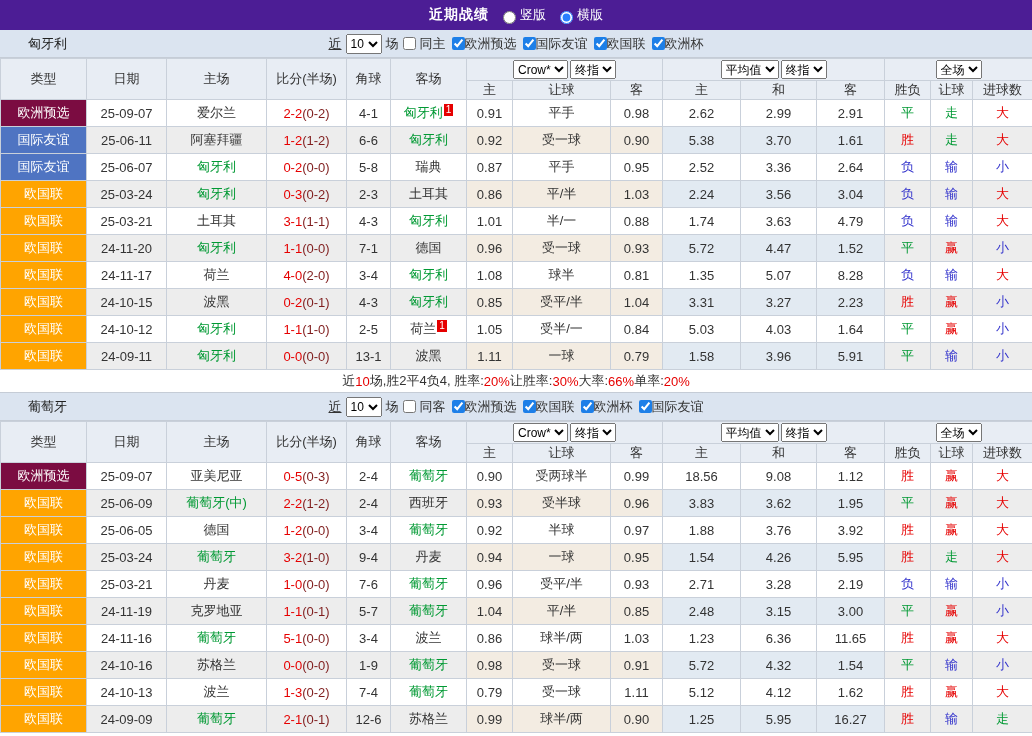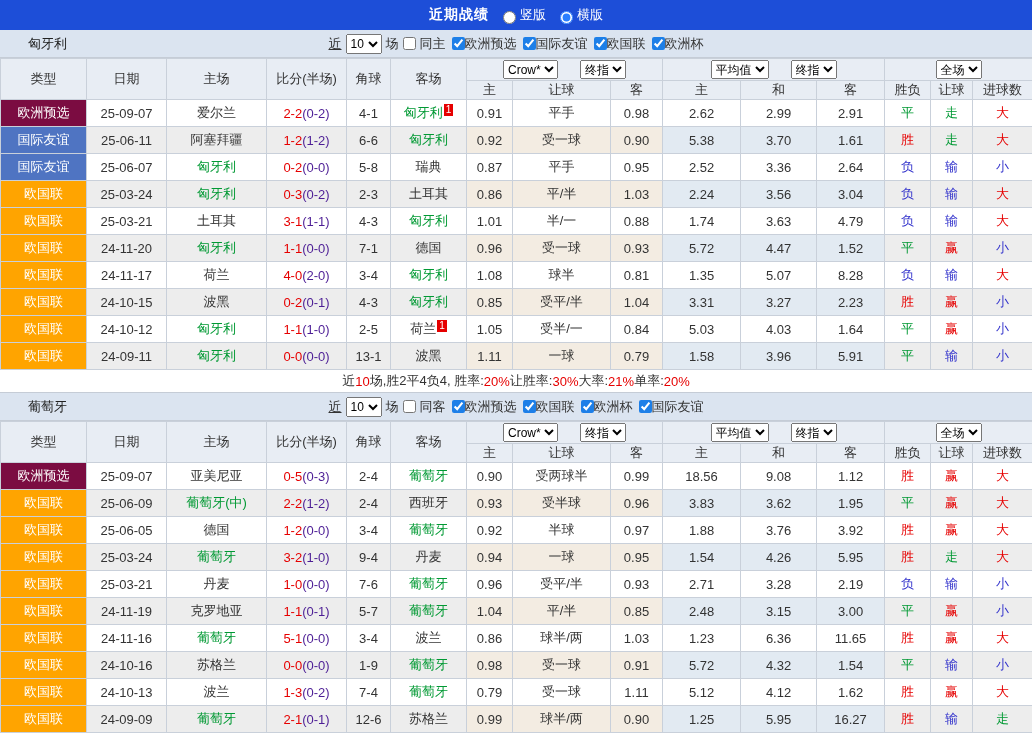--- a/index.html
+++ b/index.html
@@ -6,21 +6,21 @@
   body {
     width: 1032px;
     font-family: "Liberation Sans", "DejaVu Sans", sans-serif;
     background: #fff;
     color: #333;
   }
   .page { width: 1032px; border-bottom: 1px solid #8a8a8a; }
 
   
   .title-bar {
-    height: 30px; background: #1d4ed8; color: #fff;
+    height: 30px; background: #4c1d95; color: #fff;
     display: flex; align-items: center; justify-content: center;
     font-size: 14px; gap: 6px;
   }
   .title-bar .t { font-weight: bold; letter-spacing: 1px; }
   .title-bar label { font-size: 13px; display: inline-flex; align-items: flex-end; gap: 4px; margin-left: 8px; cursor: pointer; }
   .title-bar input[type=radio] { accent-color: #2a7fff; width: 13px; height: 13px; }
 
   
   .filter-row {
     height: 28px; background: #dbe4f0; position: relative;
@@ -35,31 +35,31 @@
   .filter-row select { font-size: 12px; height: 20px; }
   .filter-row input[type=checkbox] { width: 13px; height: 13px; accent-color: #1d7fe8; }
   .filter-row .lgbox { display: inline-flex; align-items: center; margin-left: 2px; }
 
   
   table { border-collapse: collapse; width: 1032px; table-layout: fixed; font-size: 13px; padding-left: 30px; }
   th, td { border: 1px solid #c9d0da; text-align: center; overflow: hidden; white-space: nowrap; }
   thead th { background: #e8edf4; font-weight: normal; color: #333; font-size: 13px; }
   thead tr.grp th { height: 22px; }
   thead tr.sub th { height: 17px; }
-  thead select { font-size: 12px; height: 19px; margin: 0 11px; }
+  thead select { font-size: 12px; height: 19px; margin: 0 1px; }
   tbody td { height: 27px; }
   tbody tr:nth-child(even) td { background: #ededed; }
   tbody tr:nth-child(odd) td { background: #ffffff; }
   tbody td.crow { background: #fcf4ea; }
   tbody tr:nth-child(even) td.crow { background: #f3ece2; }
   tbody td.avg { background: #eaf2fa; }
   tbody tr:nth-child(even) td.avg { background: #e2eaf2; }
   td.type { color: #fff; font-size: 13px; }
   .score-ft { color: #e60000; }
-  .score-ht { color: #4c1d95; }
+  .score-ht { color: #7f1d1d; }
   .focal { color: #009933; }
   .badge {
     display: inline-block; background: #e60000; color: #fff;
     font-size: 10px; line-height: 12px; padding: 0 2px;
     position: relative; top: -4px; margin-left: 1px;
   }
   .c-r { color: #e60000; }
   .c-g { color: #009933; }
   .c-b { color: #3333cc; }
 
@@ -337,21 +337,21 @@
       </tbody>
   </table>
   <div class="summary" id="summary-0">
       <span>近</span>
       <span class="red">10</span>
       <span>场,胜2平4负4, 胜率:</span>
       <span class="red">20%</span>
       <span> 让胜率:</span>
       <span class="red">30%</span>
       <span> 大率:</span>
-      <span class="red">21%</span>
+      <span class="red">66%</span>
       <span> 单率:</span>
       <span class="red">20%</span>
     </div>
 
   <div class="filter-row">
     <span class="team">葡萄牙</span>
     <span class="controls">
       <span class="near">近</span>
       <select><option>10</option></select>
       <span>场</span>

